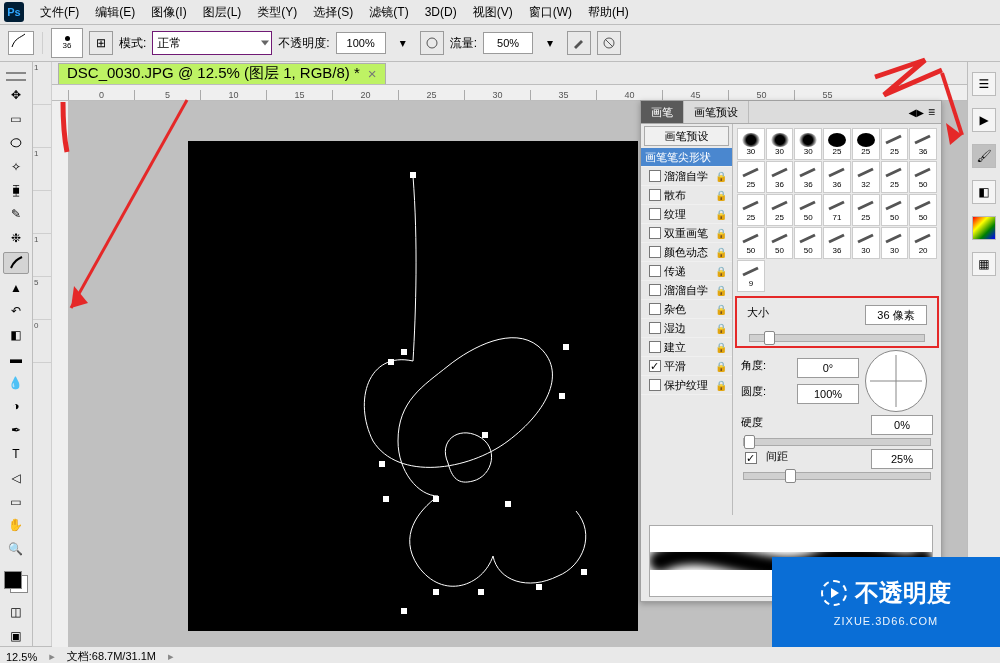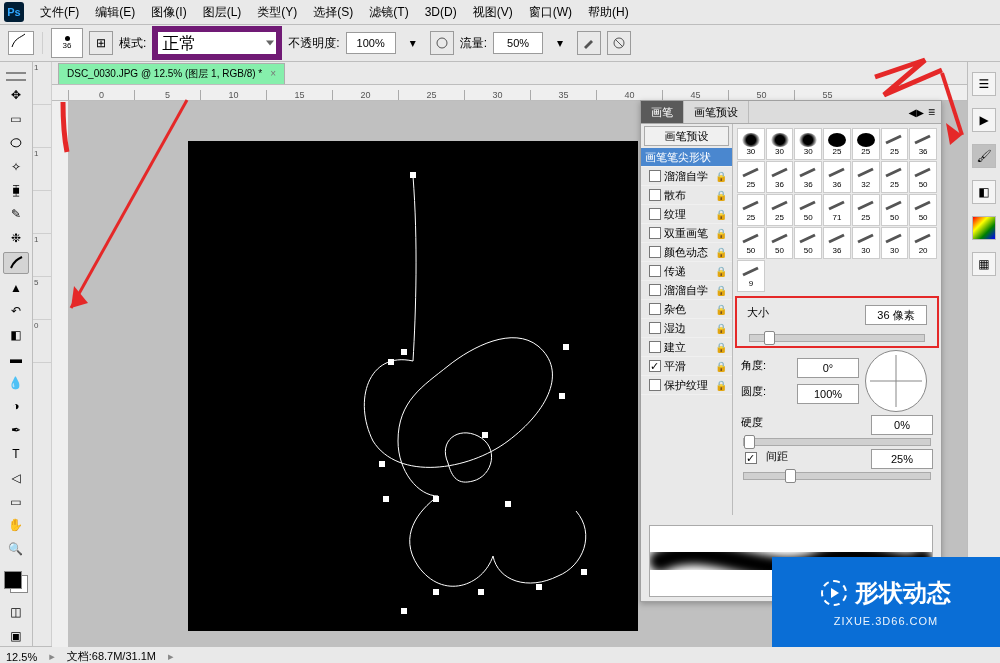--- a/index.html
+++ b/index.html
@@ -6,34 +6,34 @@
   .menubar{height:24px;background:#e9e9e9;display:flex;align-items:center;padding:0 4px;border-bottom:1px solid #bdbdbd}
   .ps-logo{width:20px;height:20px;background:#001e36;color:#31a8ff;font-weight:bold;display:flex;align-items:center;justify-content:center;border-radius:3px;font-size:11px;margin-right:8px}
   .menubar .menu-item{padding:0 8px;cursor:pointer}
   .optionsbar{height:36px;background:#e9e9e9;display:flex;align-items:center;padding:0 8px;border-bottom:1px solid #bdbdbd;gap:6px}
   .opt-preset{width:24px;height:22px;border:1px solid #9b9b9b;background:#fff}
   .opt-sep{width:1px;height:22px;background:#cfcfcf;margin:0 2px}
   .opt-brushbox{width:30px;height:28px;border:1px solid #9b9b9b;background:#fff;display:flex;flex-direction:column;align-items:center;justify-content:center;font-size:8px;position:relative}
   .opt-brushbox .dot{width:5px;height:5px;background:#000;border-radius:50%}
   .opt-iconbtn{width:22px;height:22px;border:1px solid #9b9b9b;background:#e9e9e9;display:flex;align-items:center;justify-content:center}
   .opt-label{font-size:12px}
-  .opt-dropdown{height:22px;border:6px solid #701a75;background:#fff;padding:0 14px 0 4px;display:flex;align-items:center;position:relative;font-size:17px}
+  .opt-dropdown{height:22px;border:1px solid #701a75;background:#fff;padding:0 14px 0 4px;display:flex;align-items:center;position:relative;font-size:12px}
   .opt-dropdown::after{content:"";position:absolute;right:2px;top:50%;transform:translateY(-50%);border-left:4px solid transparent;border-right:4px solid transparent;border-top:5px solid #666}
   .opt-numbox{width:48px;height:20px;border:1px solid #9b9b9b;background:#fff;font-size:11px;display:flex;align-items:center;justify-content:center}
   .body-area{display:flex;height:calc(100% - 24px - 36px - 19px)}
   .tool-col{width:32px;background:#e9e9e9;border-right:1px solid #bdbdbd;display:flex;flex-direction:column;align-items:center;padding-top:10px;gap:4px}
   .tool-col .tool{width:24px;height:22px;display:flex;align-items:center;justify-content:center;position:relative}
   .tool.active{background:#d4d4d4;border:1px solid #9b9b9b;border-radius:2px}
   .swatch{margin-top:8px;width:24px;height:24px;position:relative}
   .swatch .fg{position:absolute;left:0;top:0;width:16px;height:16px;background:#000;border:1px solid #888}
   .swatch .bg{position:absolute;right:0;bottom:0;width:16px;height:16px;background:#fff;border:1px solid #888}
   .thin-col{width:18px;background:#e9e9e9;border-right:1px solid #cfcfcf;position:relative}
   .thin-col .tick{height:40px;border-bottom:1px solid #cfcfcf;font-size:8px;color:#555;display:flex;align-items:flex-start;padding:1px}
   .doc-tab{height:22px;background:#e9e9e9;display:flex;align-items:center;padding-left:6px;border-bottom:1px solid #bdbdbd}
-  .doc-tab .tab{height:20px;background:#86efac;padding:0 8px;display:flex;align-items:center;border:1px solid #aeaeae;border-bottom:none;font-size:10px}
+  .doc-tab .tab{height:20px;background:#bef264;padding:0 8px;display:flex;align-items:center;border:1px solid #aeaeae;border-bottom:none;font-size:15px}
   .docwin{position:relative;height:calc(100% - 22px);}
   .docwin .ruler-h{height:16px;background:#efefef;display:flex;align-items:flex-end;padding-left:16px;border-bottom:1px solid #bdbdbd;box-sizing:border-box}
   .ruler-h span{flex:0 0 65px;color:#555;font-size:9px;border-left:1px solid #aaa;text-align:center}
   .canvas-wrap{position:absolute;left:16px;top:16px;right:0;bottom:0;background:#c0c0c0;overflow:hidden;display:flex;align-items:flex-start;justify-content:flex-start}
   .ruler-v{position:absolute;left:0;top:16px;bottom:0;width:16px;background:#efefef;border-right:1px solid #bdbdbd}
   .black-canvas{margin-top:40px;margin-left:120px;width:450px;height:490px;background:#000;position:relative}
   .handle{position:absolute;width:6px;height:6px;background:#fff;transform:translate(-3px,-3px)}
   .main-col{flex:1;background:#c0c0c0;position:relative}
   .right-thin{width:32px;background:#e9e9e9;border-left:1px solid #bdbdbd;display:flex;flex-direction:column;align-items:center;gap:12px;padding-top:10px}
   .right-thin .ricon{width:22px;height:22px;background:#f5f5f5;border:1px solid #bbb;display:flex;align-items:center;justify-content:center}
@@ -550,21 +550,21 @@
             <feGaussianBlur stdDeviation="4"></feGaussianBlur>
           </filter>
         </defs>
     </svg>
   </div>
 </div>
 
 <div class="badge">
   <div class="title">
     <span class="play-i"></span>
-    <span>形状动态</span>
+    <span>不透明度</span>
   </div>
   <div class="sub">ZIXUE.3D66.COM</div>
 </div>
 
 <svg class="red-ann" style="left:870px;top:55px" width="100" height="110">
   <path d="M5 22 L55 5 L14 40 L72 15" stroke="#e52828" stroke-width="5" fill="none"></path>
   <path d="M72 18 L92 80" stroke="#e52828" stroke-width="4" fill="none"></path>
   <path d="M92 80 l-16 -12 l4 22 z" fill="#e52828"></path>
 </svg>
 

